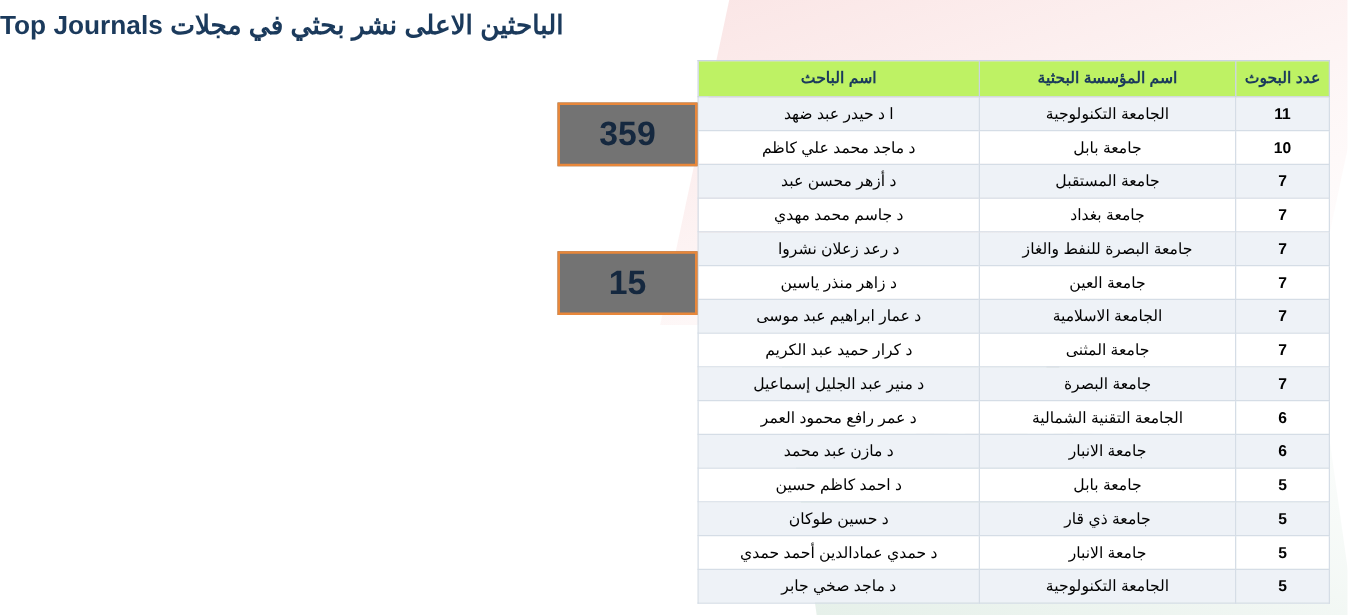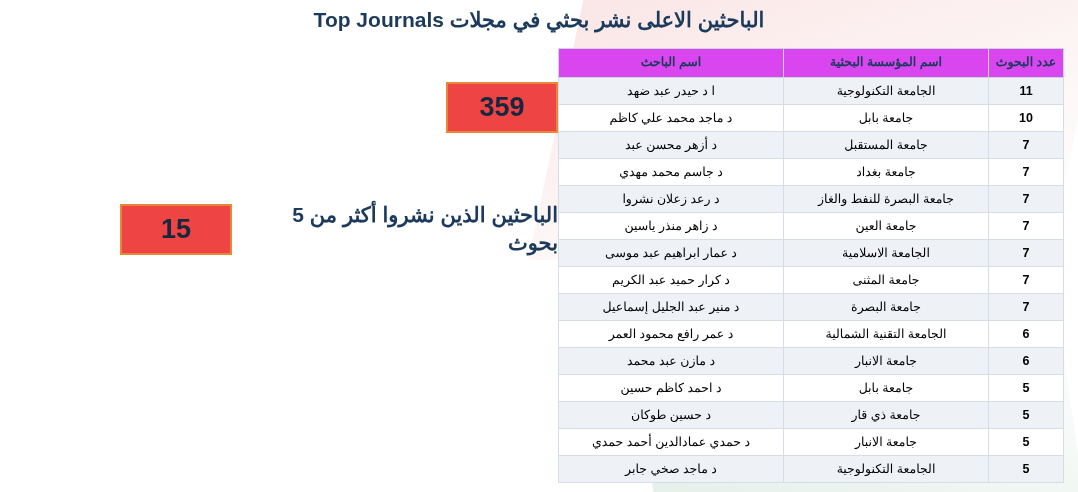--- a/index.html
+++ b/index.html
@@ -49,42 +49,42 @@
     color: rgba(200, 200, 200, 0.28);
     letter-spacing: 2px;
     white-space: nowrap;
   }
 
   .page-title {
     position: absolute;
     top: 8px;
     left: 0;
     width: 1078px;
-    text-align: center;
+    text-align: left;
     font-size: 21px;
     font-weight: bold;
     color: #1b3a5c;
     direction: rtl;
   }
 
   
   .table-wrap {
     position: absolute;
     top: 48px;
     right: 14px;
     width: 478px;
   }
   table.journals {
     border-collapse: collapse;
     width: 478px;
     direction: rtl;
     table-layout: fixed;
   }
   table.journals thead th {
-    background: #d946ef;
+    background: #bef264;
     color: #1b3a5c;
     font-size: 12.5px;
     font-weight: bold;
     padding: 6px 4px;
     border: 1px solid #c9d4e0;
     line-height: 1.25;
     vertical-align: middle;
   }
   table.journals thead th.col-count { width: 66px; }
   table.journals thead th.col-inst  { width: 196px; }
@@ -136,21 +136,21 @@
     font-weight: bold;
     color: #1b3a5c;
     line-height: 1.35;
     text-align: right;
     width: 300px;
     order: 1;
   }
   .stat-value-box {
     order: 2;
     border: 2px solid #e8873a;
-    background: #ef4444;
+    background: #737373;
     min-width: 112px;
     padding: 8px 10px;
     text-align: center;
     font-size: 27px;
     font-weight: bold;
     color: #15283f;
     box-sizing: border-box;
   }
 </style>
 </head>
@@ -253,16 +253,15 @@
   </table>
 </div>
 
 <div class="stats">
   <div class="stat-row">
     <div class="stat-value-box">359</div>
   </div>
   <div class="stat-row">
   </div>
   <div class="stat-row">
-    <div class="stat-label">الباحثين الذين نشروا أكثر من 5 بحوث</div>
     <div class="stat-value-box">15</div>
   </div>
 </div>
 
 </body></html>

